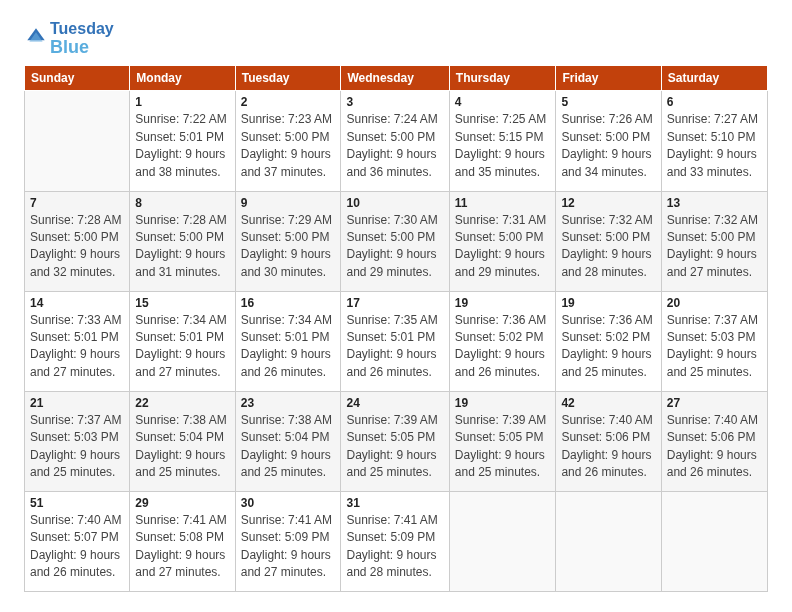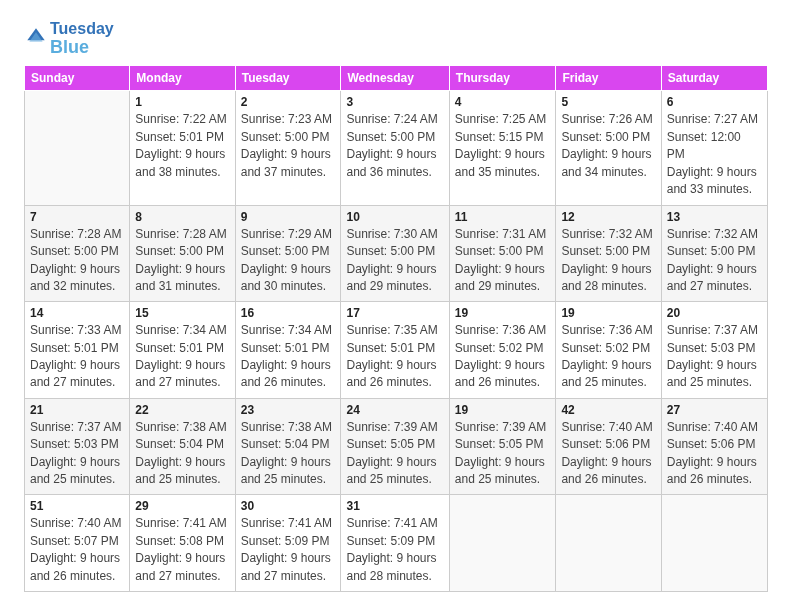--- a/index.html
+++ b/index.html
@@ -44,21 +44,21 @@
     .location {
       font-size: 14px;
       color: #555;
     }
     .calendar-table {
       width: 100%;
       border-collapse: collapse;
       flex: 1;
     }
     .calendar-table thead th {
-      background-color: #d946ef;
+      background-color: #c2410c;
       color: #fff;
       font-size: 12px;
       font-weight: bold;
       padding: 5px 6px;
       text-align: left;
       border: 1px solid #fff;
     }
     .calendar-table tbody td {
       border: 1px solid #ccc;
       vertical-align: top;
@@ -157,21 +157,21 @@
           <td>
             <span class="day-number">5</span>
             <div class="day-info" style="white-space: pre-line;">Sunrise: 7:26 AM
 Sunset: 5:00 PM
 Daylight: 9 hours
 and 34 minutes.</div>
           </td>
           <td>
             <span class="day-number">6</span>
             <div class="day-info" style="white-space: pre-line;">Sunrise: 7:27 AM
-Sunset: 12:00 PM
+Sunset: 5:10 PM
 Daylight: 9 hours
 and 33 minutes.</div>
           </td>
         </tr>
         <tr>
           <td>
             <span class="day-number">7</span>
             <div class="day-info" style="white-space: pre-line;">Sunrise: 7:28 AM
 Sunset: 5:00 PM
 Daylight: 9 hours

